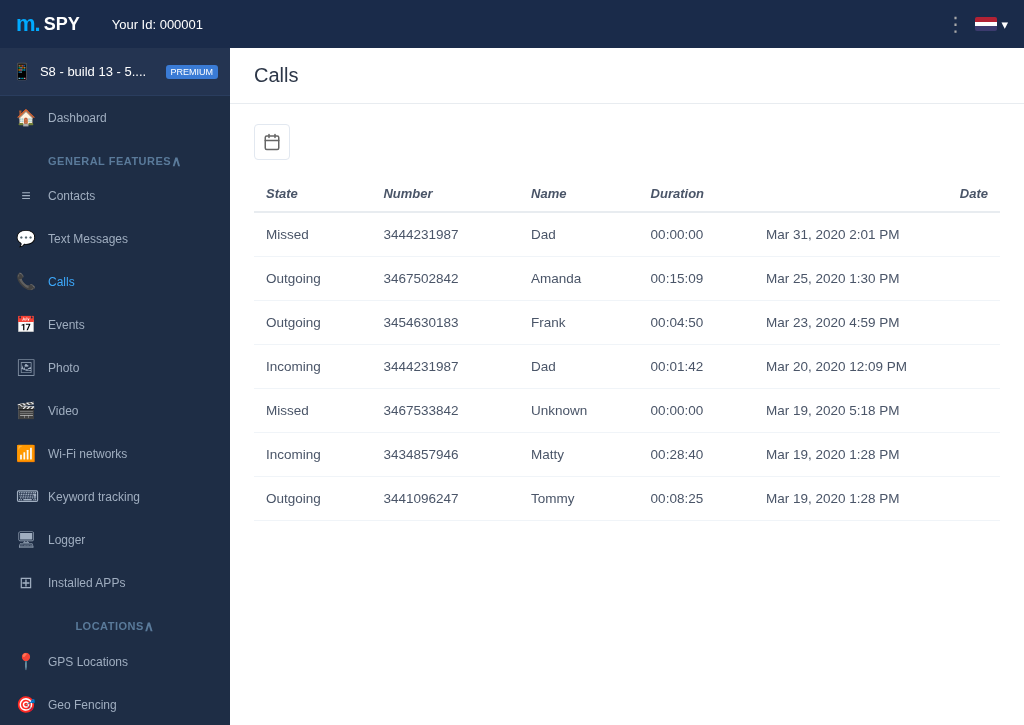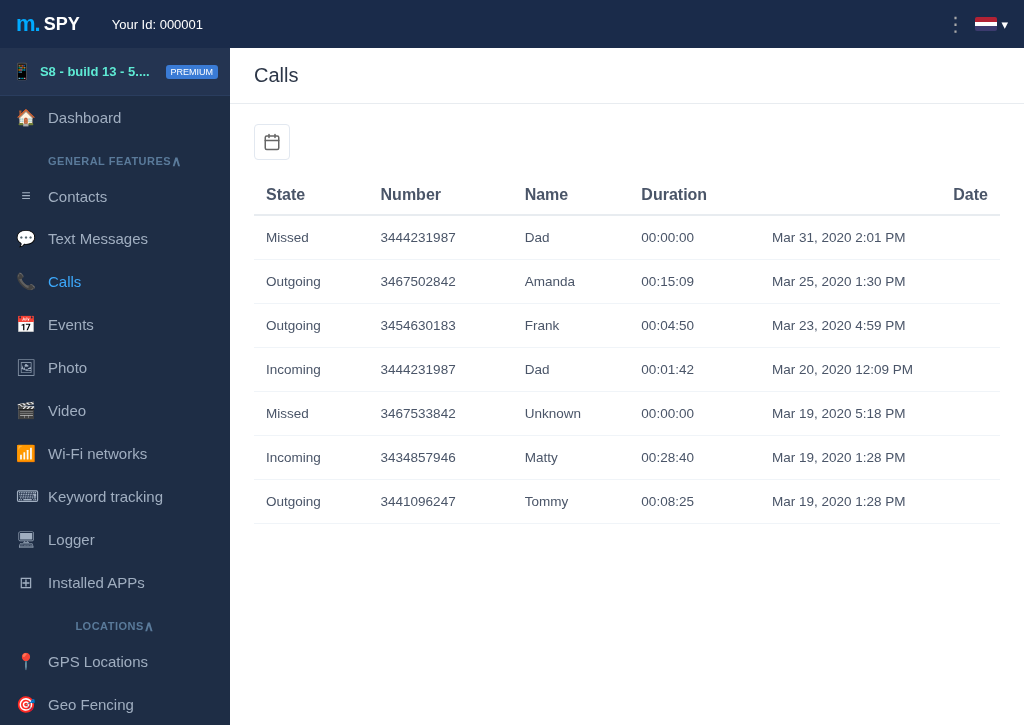--- a/index.html
+++ b/index.html
@@ -42,21 +42,21 @@
     .device-selector {
       display: flex;
       align-items: center;
       gap: 8px;
       padding: 14px 12px;
       background: #243451;
       border-bottom: 1px solid #2a3d5e;
       cursor: pointer;
     }
     .device-icon { color: #aaa; font-size: 16px; }
-    .device-name { color: #5eead4; font-size: 13px; font-weight: 700; flex: 1; }
+    .device-name { color: #ffffff; font-size: 13px; font-weight: 400; flex: 1; }
     .premium-badge {
       background: #3a7bd5;
       color: #fff;
       font-size: 9px;
       font-weight: 400;
       padding: 2px 5px;
       border-radius: 3px;
       text-transform: uppercase;
     }
 
@@ -67,21 +67,21 @@
       gap: 12px;
       padding: 12px 16px;
       color: #a0aec0;
       cursor: pointer;
       transition: background 0.15s;
       text-decoration: none;
     }
     .nav-item.active { color: #3da9fc; }
     .nav-item.active .nav-label { color: #3da9fc; }
     .nav-icon { width: 20px; text-align: center; font-size: 16px; flex-shrink: 0; }
-    .nav-label { font-size: 15px; }
+    .nav-label { font-size: 12px; }
 
     .section-header {
       display: flex;
       align-items: center;
       justify-content: center;
       padding: 14px 16px 6px 16px;
       color: #5a7a9a;
       font-size: 11px;
       font-weight: 700;
       text-transform: uppercase;
@@ -130,22 +130,23 @@
     
     .calls-table {
       width: 100%;
       border-collapse: collapse;
     }
     .calls-table th {
       text-align: left;
       padding: 10px 12px;
       color: #4a5568;
       font-weight: 600;
-      font-size: 16px;
+      font-size: 13px;
       border-bottom: 2px solid #e8ecf0;
+      font-style: italic;
     }
     .calls-table th.right { text-align: right; }
     .calls-table td {
       padding: 14px 12px;
       color: #4a5568;
       font-size: 13.5px;
       border-bottom: 1px solid #f0f4f8;
     }
     .calls-table td.right { text-align: left; }
 

